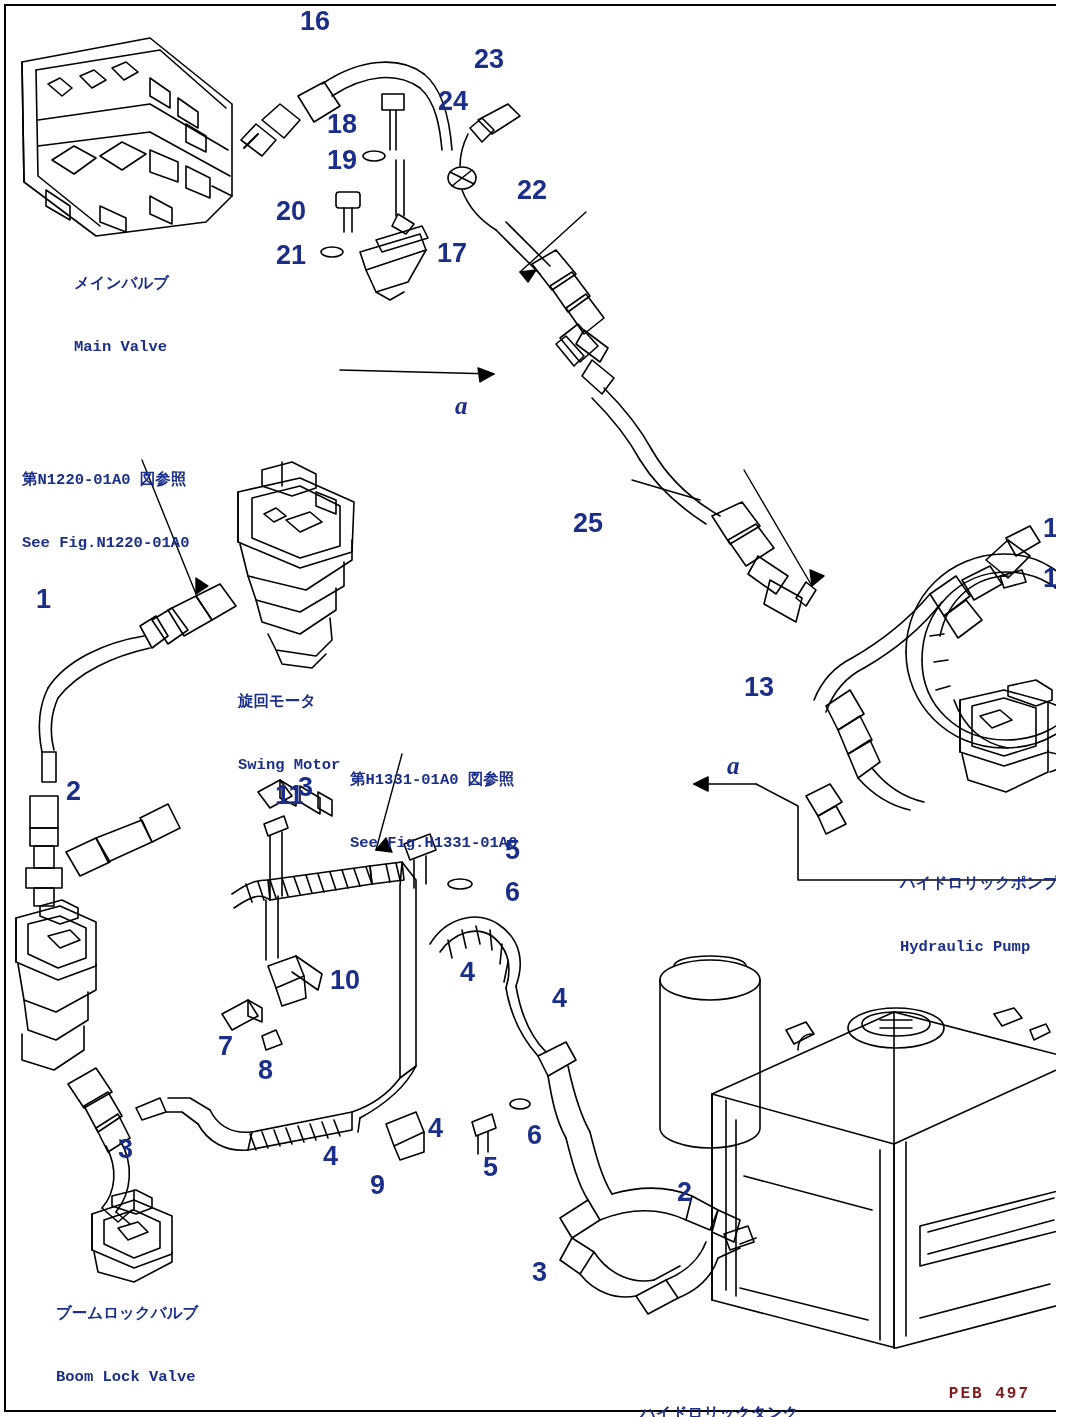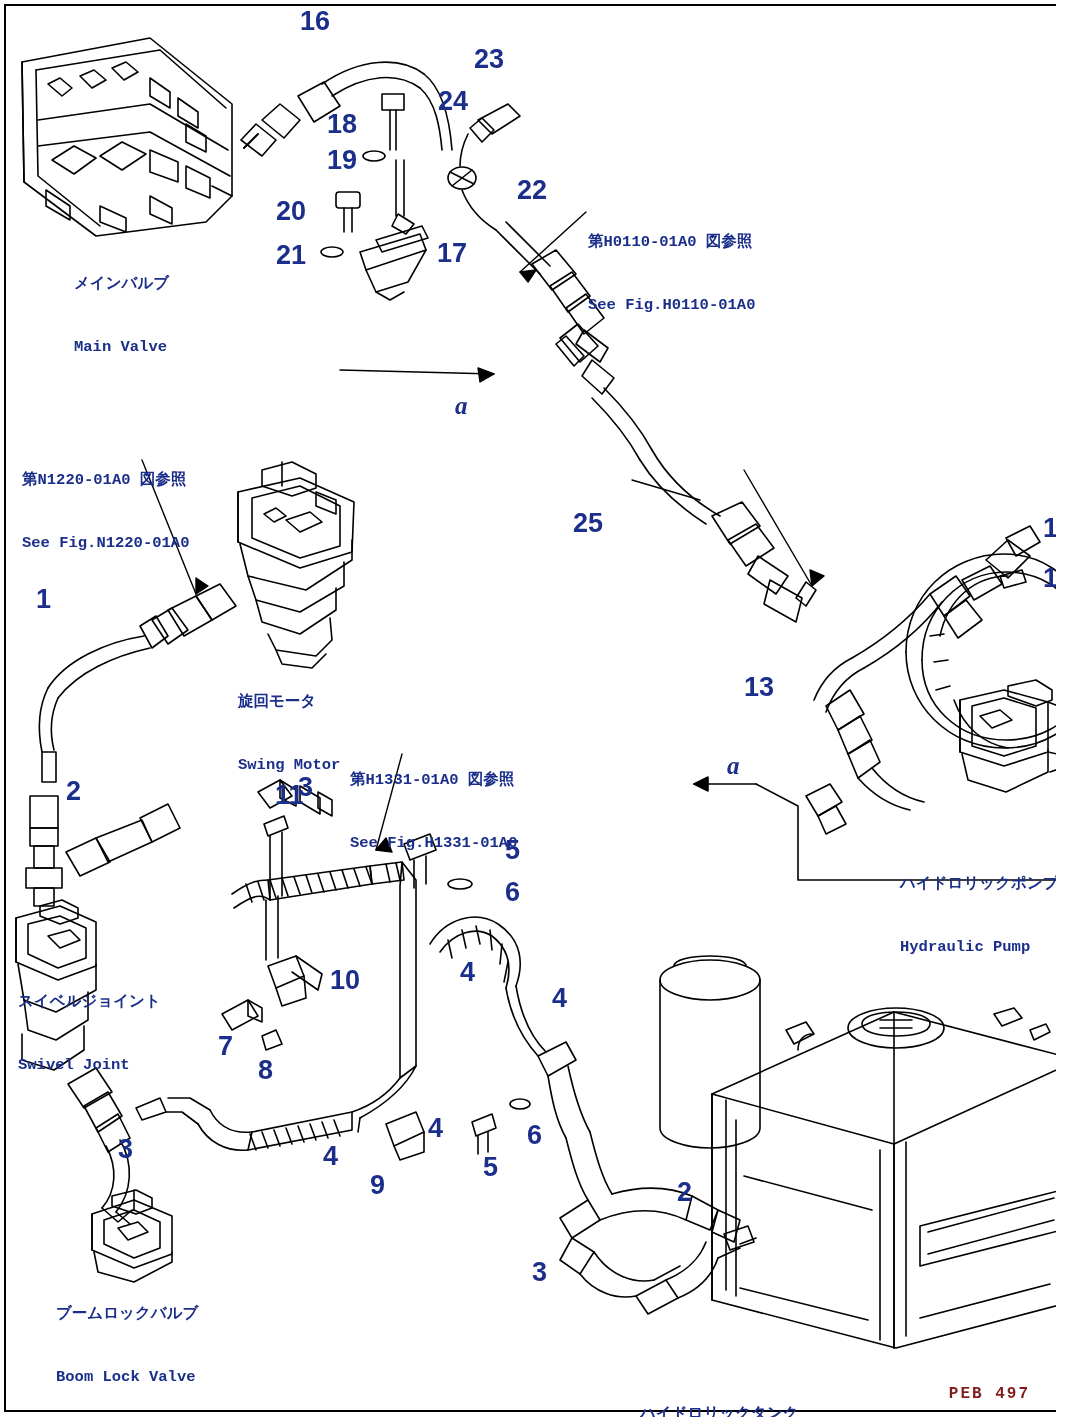--- a/index.html
+++ b/index.html
@@ -462,24 +462,20 @@
   <div class="lbl num" style="left:370px; top:1170px;">9</div>
   <div class="lbl num" style="left:428px; top:1113px;">4</div>
   <div class="lbl num" style="left:483px; top:1152px;">5</div>
   <div class="lbl num" style="left:527px; top:1120px;">6</div>
   <div class="lbl num" style="left:677px; top:1177px;">2</div>
   <div class="lbl num" style="left:532px; top:1257px;">3</div>
 
   <div class="lbl aletter" style="left:455px; top:392px;">a</div>
   <div class="lbl aletter" style="left:727px; top:752px;">a</div>
 
-  <div class="lbl ref" style="left:588px; top:190px;">
-    <div>第H0110-01A0 図参照</div>
-    <div>See Fig.H0110-01A0</div>
-  </div>
   <div class="lbl ref" style="left:22px; top:428px;">
     <div>第N1220-01A0 図参照</div>
     <div>See Fig.N1220-01A0</div>
   </div>
   <div class="lbl ref" style="left:350px; top:728px;">
     <div>第H1331-01A0 図参照</div>
     <div>See Fig.H1331-01A0</div>
   </div>
 
   <div class="lbl part" style="left:74px; top:232px;">
@@ -487,24 +483,20 @@
     <div>Main Valve</div>
   </div>
   <div class="lbl part" style="left:238px; top:650px;">
     <div>旋回モータ</div>
     <div>Swing Motor</div>
   </div>
   <div class="lbl part" style="left:900px; top:832px;">
     <div>ハイドロリックポンプ</div>
     <div>Hydraulic Pump</div>
   </div>
-  <div class="lbl part" style="left:18px; top:950px;">
-    <div>スイベルジョイント</div>
-    <div>Swivel Joint</div>
-  </div>
   <div class="lbl part" style="left:56px; top:1262px;">
     <div>ブームロックバルブ</div>
     <div>Boom Lock Valve</div>
   </div>
   <div class="lbl part" style="left:640px; top:1362px;">
     <div>ハイドロリックタンク</div>
     
   </div>
 
   <div class="footer">PEB  497</div>

